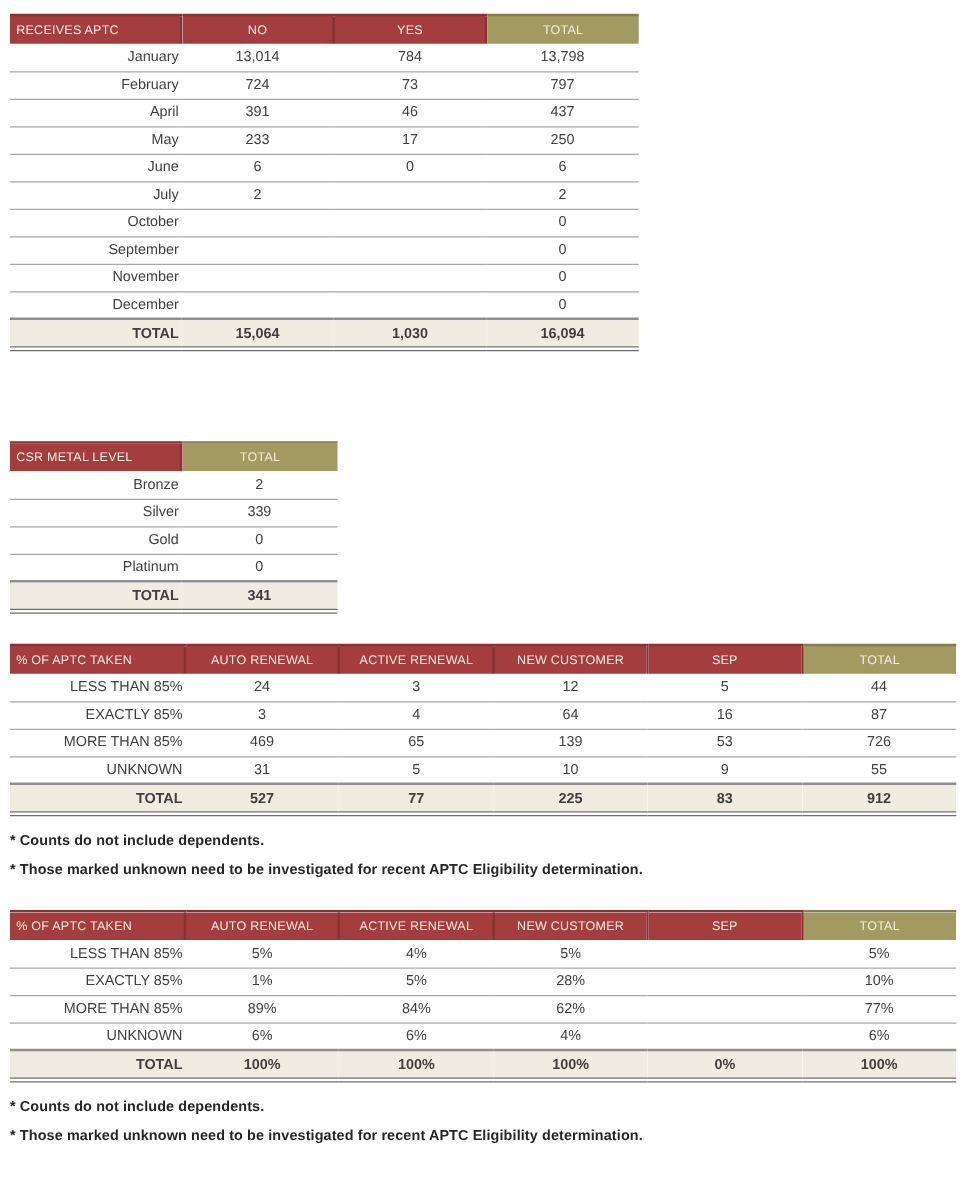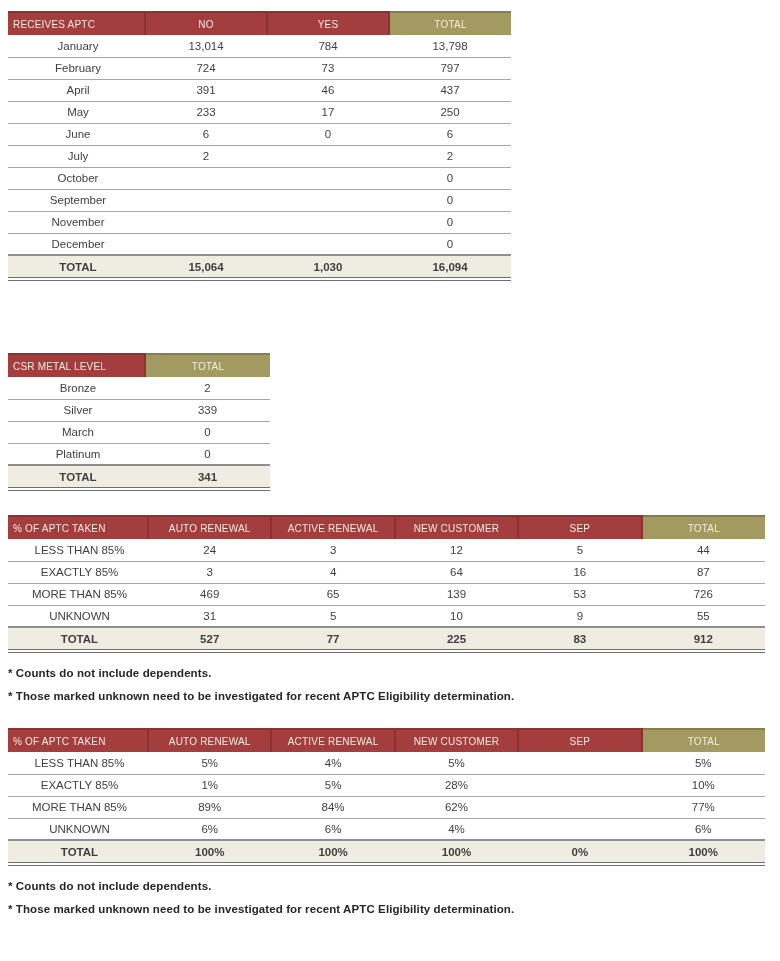--- a/index.html
+++ b/index.html
@@ -58,21 +58,21 @@
   }
   .report-table td {
     height: 22px;
     padding: 0 2px;
     text-align: center;
     border-bottom: 1px solid var(--row-line);
     white-space: nowrap;
     overflow: hidden;
   }
   .report-table td:first-child {
-    text-align: center;
+    text-align: right;
     padding-left: 5px;
   }
   .report-table tr.total-row td {
     background: var(--total-bg);
     font-weight: bold;
     border-top: 2px solid var(--total-line-top);
     border-bottom: 4px double var(--total-line-bottom);
     height: 24px;
   }
 
@@ -202,21 +202,21 @@
       <tbody>
         <tr>
           <td>Bronze</td>
           <td>2</td>
         </tr>
         <tr>
           <td>Silver</td>
           <td>339</td>
         </tr>
         <tr>
-          <td>March</td>
+          <td>Gold</td>
           <td>0</td>
         </tr>
         <tr>
           <td>Platinum</td>
           <td>0</td>
         </tr>
         <tr class="total-row">
           <td>TOTAL</td>
           <td>341</td>
         </tr>

